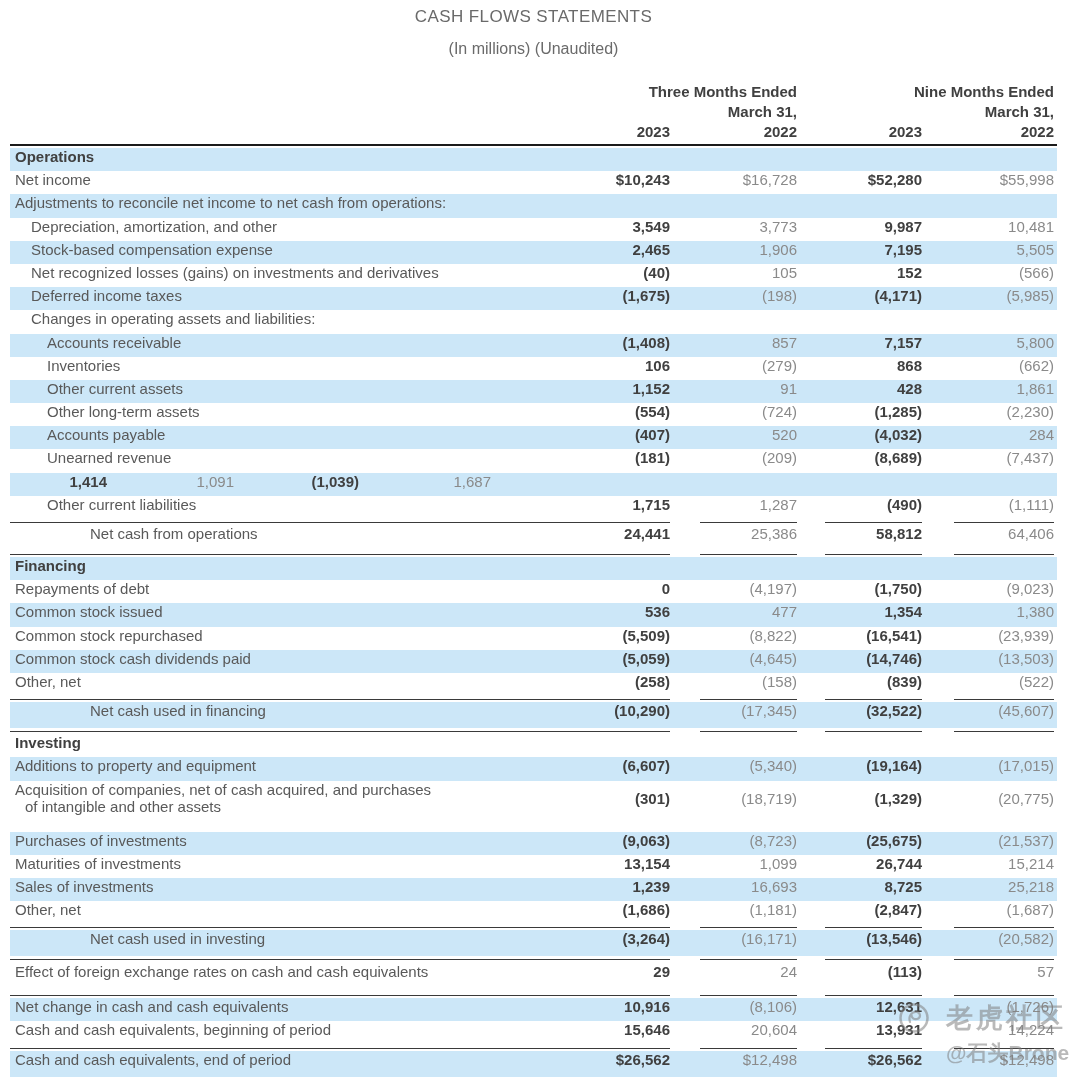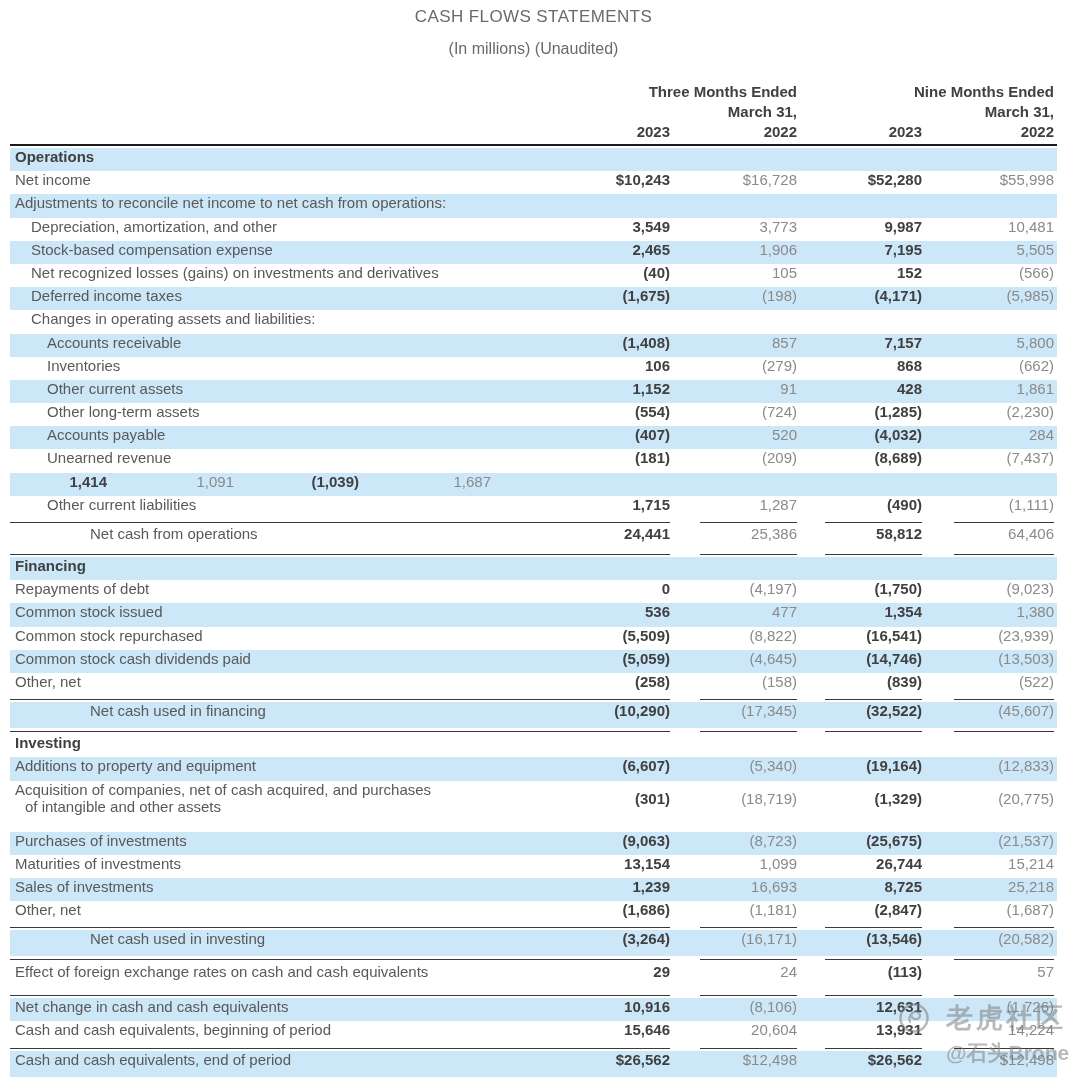--- a/index.html
+++ b/index.html
@@ -273,21 +273,21 @@
           <div class="seg c4"></div>
         </div>
         <div class="row section">
           <div class="lbl c-label ind0">Investing</div>
         </div>
         <div class="row shaded">
           <div class="lbl c-label ind0">Additions to property and equipment</div>
           <div class="val c1 b">(6,607)</div>
           <div class="val c2 r">(5,340)</div>
           <div class="val c3 b">(19,164)</div>
-          <div class="val c4 r">(12,833)</div>
+          <div class="val c4 r">(17,015)</div>
         </div>
         <div class="row twoline">
           <div class="lbl c-label ind0"><span>Acquisition of companies, net of cash acquired, and purchases</span><span class="l2">of intangible and other assets</span></div>
           <div class="val c1 b">(301)</div>
           <div class="val c2 r">(18,719)</div>
           <div class="val c3 b">(1,329)</div>
           <div class="val c4 r">(20,775)</div>
         </div>
         <div class="row shaded">
           <div class="lbl c-label ind0">Purchases of investments</div>

